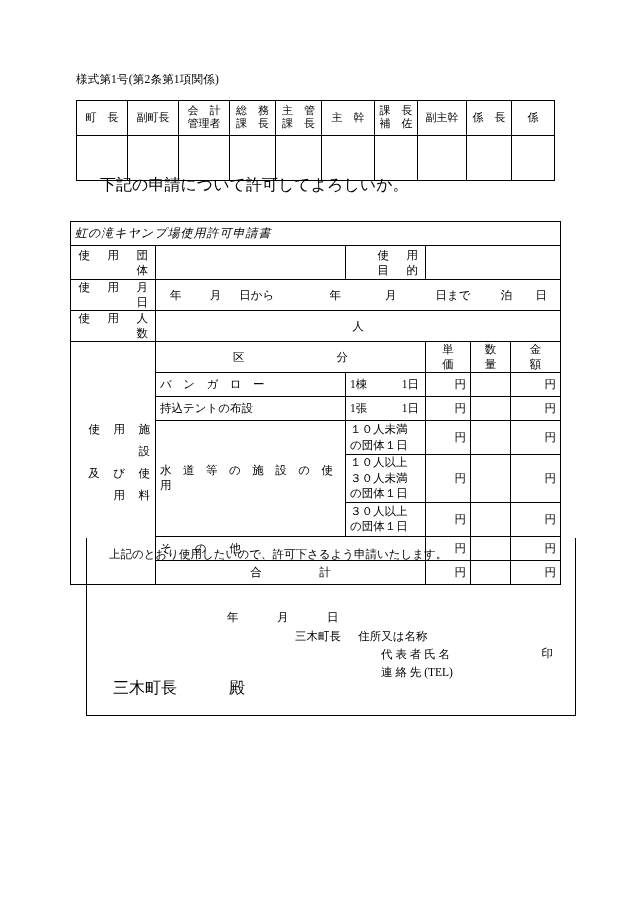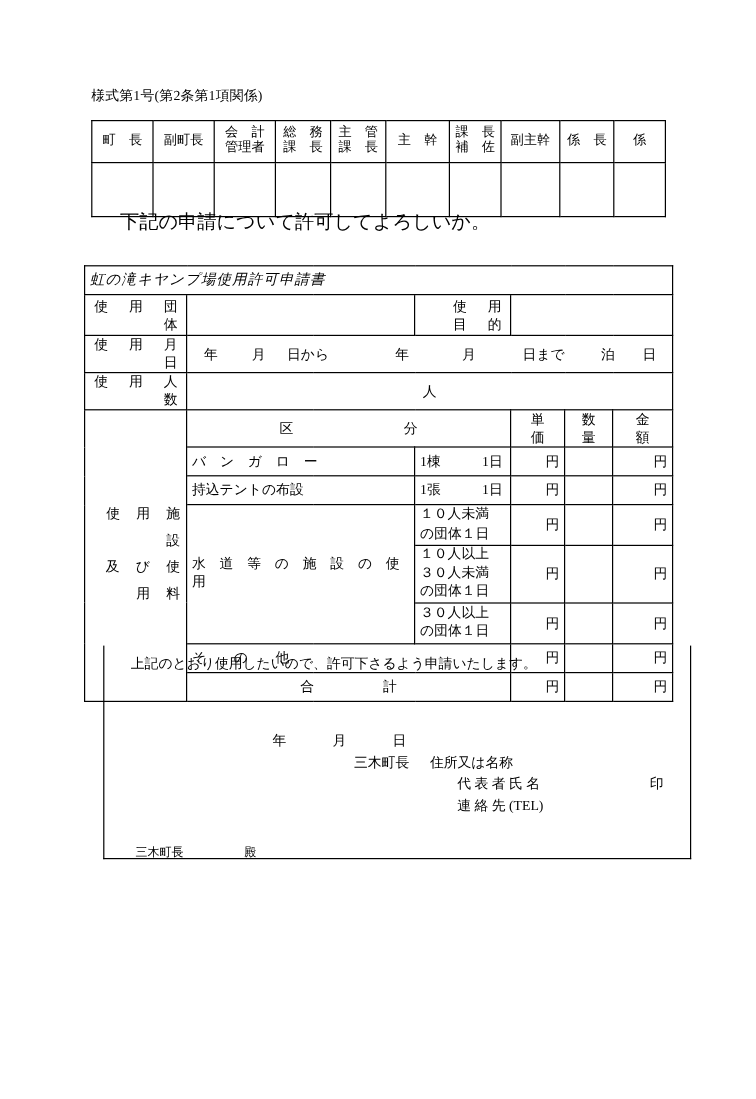--- a/index.html
+++ b/index.html
@@ -141,22 +141,22 @@
   .applicant .r1 { white-space: nowrap; }
   .seal {
     position: absolute;
     right: 22px;
     top: 108px;
     font-size: 11.5px;
   }
   .addressee {
     position: absolute;
     left: 26px;
-    top: 165px;
-    font-size: 10px;
+    top: 140px;
+    font-size: 16px;
   }
   .addressee .dono { margin-left: 48px; }
 </style>
 </head>
 <body>
 
 <div class="page">
 
   <div class="form-title">様式第1号(第2条第1項関係)</div>
 

